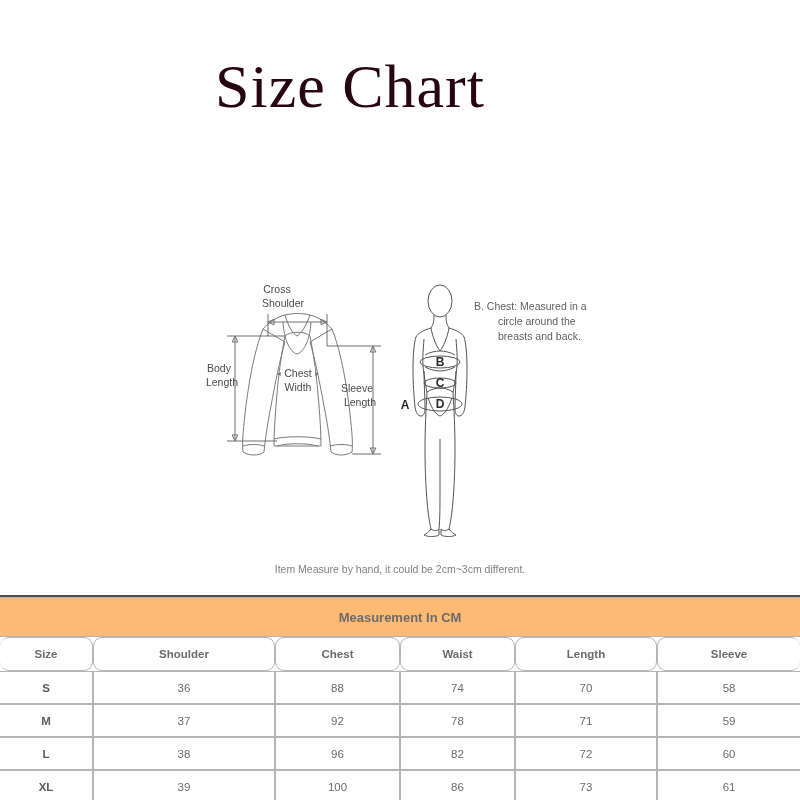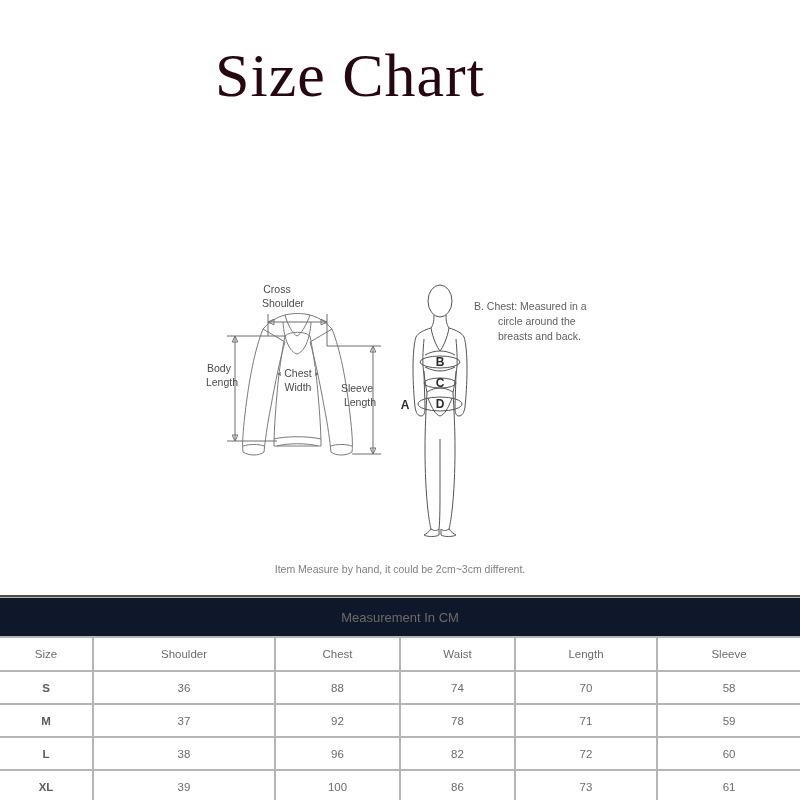--- a/index.html
+++ b/index.html
@@ -11,21 +11,21 @@
     width: 800px;
     height: 800px;
     position: relative;
     font-family: "Liberation Sans", sans-serif;
     overflow: hidden;
   }
 
   
   #title {
     position: absolute;
-    top: 41px;
+    top: 52px;
     left: 0;
     width: 700px;
     text-align: center;
     font-family: "Liberation Serif", serif;
     font-size: 62px;
     font-weight: 400;
     color: #26060f;
     letter-spacing: 1px;
     line-height: 1.1;
   }
@@ -94,32 +94,33 @@
   #size-table td {
     border: 1px solid #b5b5b5;
     text-align: center;
     vertical-align: middle;
     font-size: 11.5px;
     color: #6b6b6b;
     height: 31px;
     padding: 0 2px;
   }
   #size-table td.th-main {
-    background: #0f172a;
+    background: #fdba74;
     font-size: 13px;
-    font-weight: normal;
+    font-weight: bold;
     color: #6b6b6b;
     height: 38px;
     border-left: none;
     border-right: none;
   }
   #size-table td.colhead {
-    font-weight: normal;
+    font-weight: bold;
     color: #6b6b6b;
     height: 32px;
+    border-radius: 9px;
   }
   #size-table td.sizecell {
     font-weight: bold;
     color: #5d5d5d;
   }
   #size-table tr td:first-child { border-left: none; }
   #size-table tr td:last-child  { border-right: none; }
 
   .ln { fill: none; stroke: #7a7a7a; stroke-width: 1; }
   .ln-dark { fill: none; stroke: #555; stroke-width: 1; }

